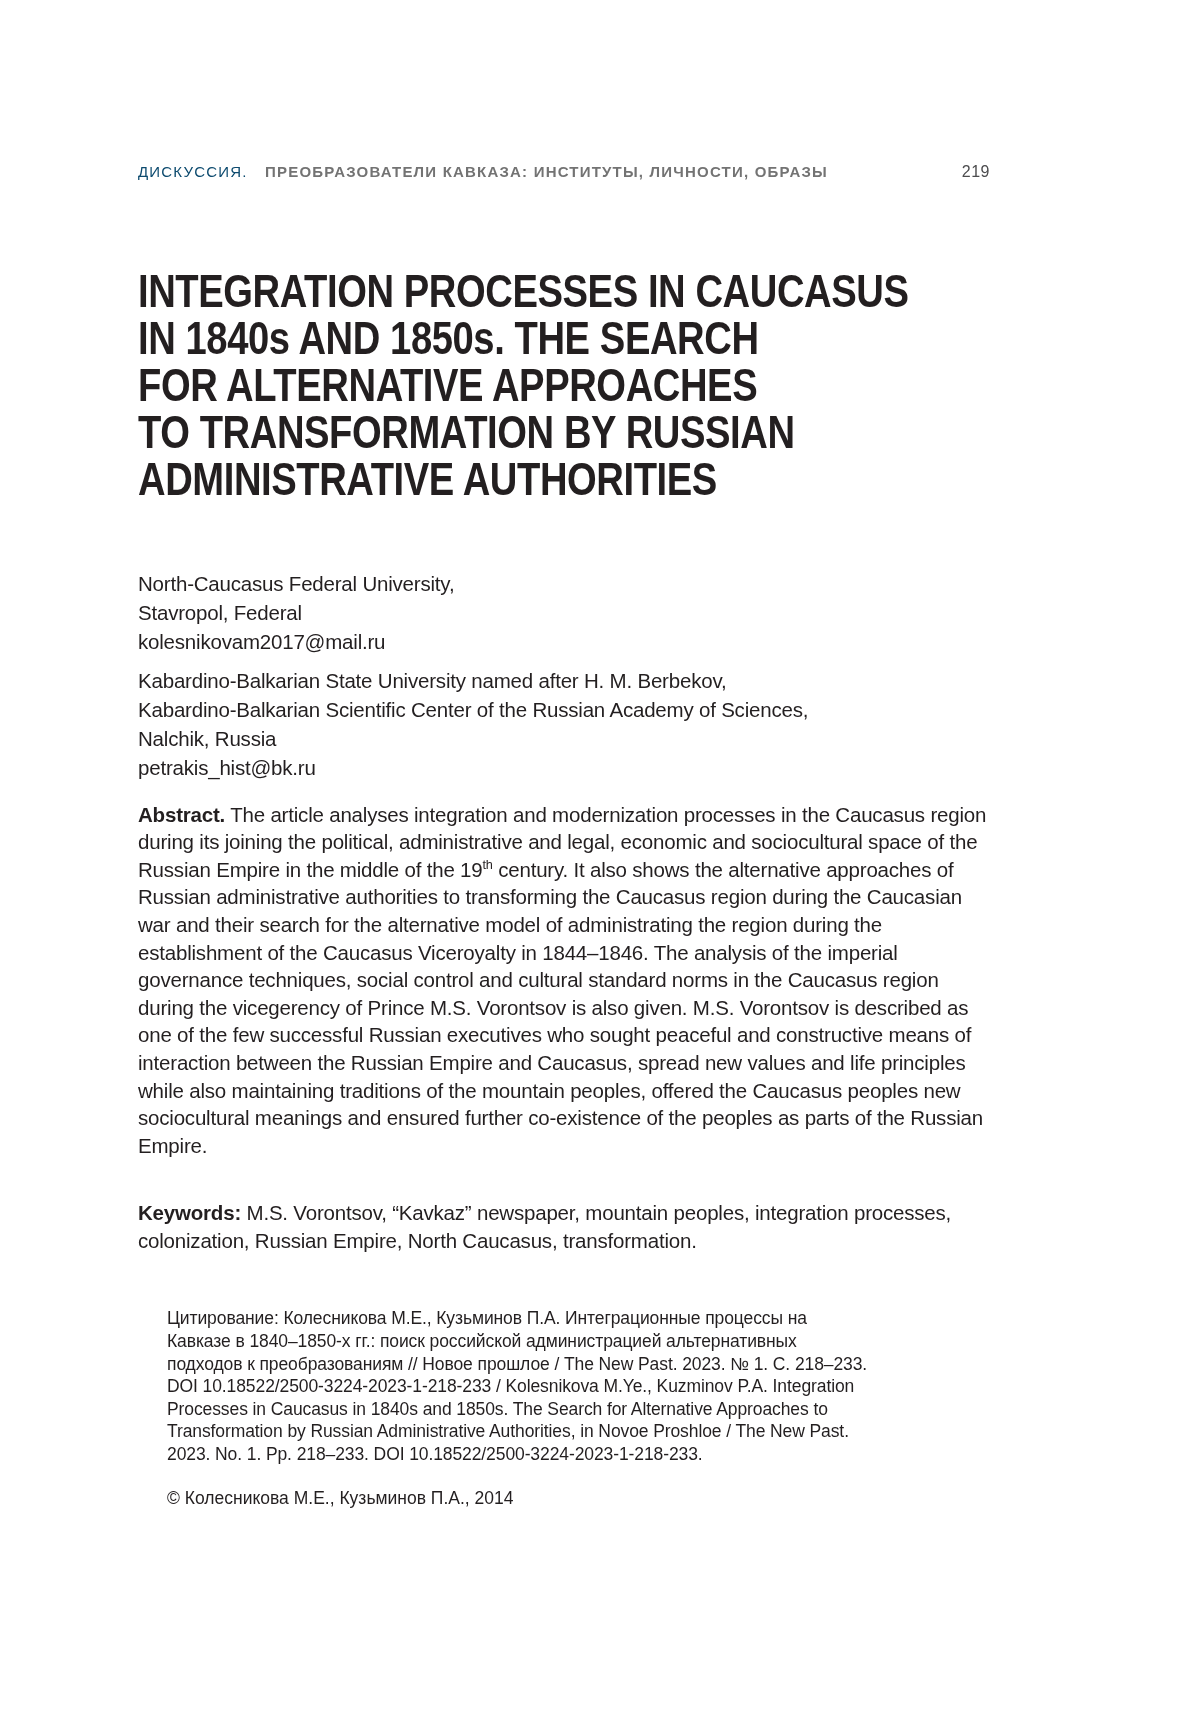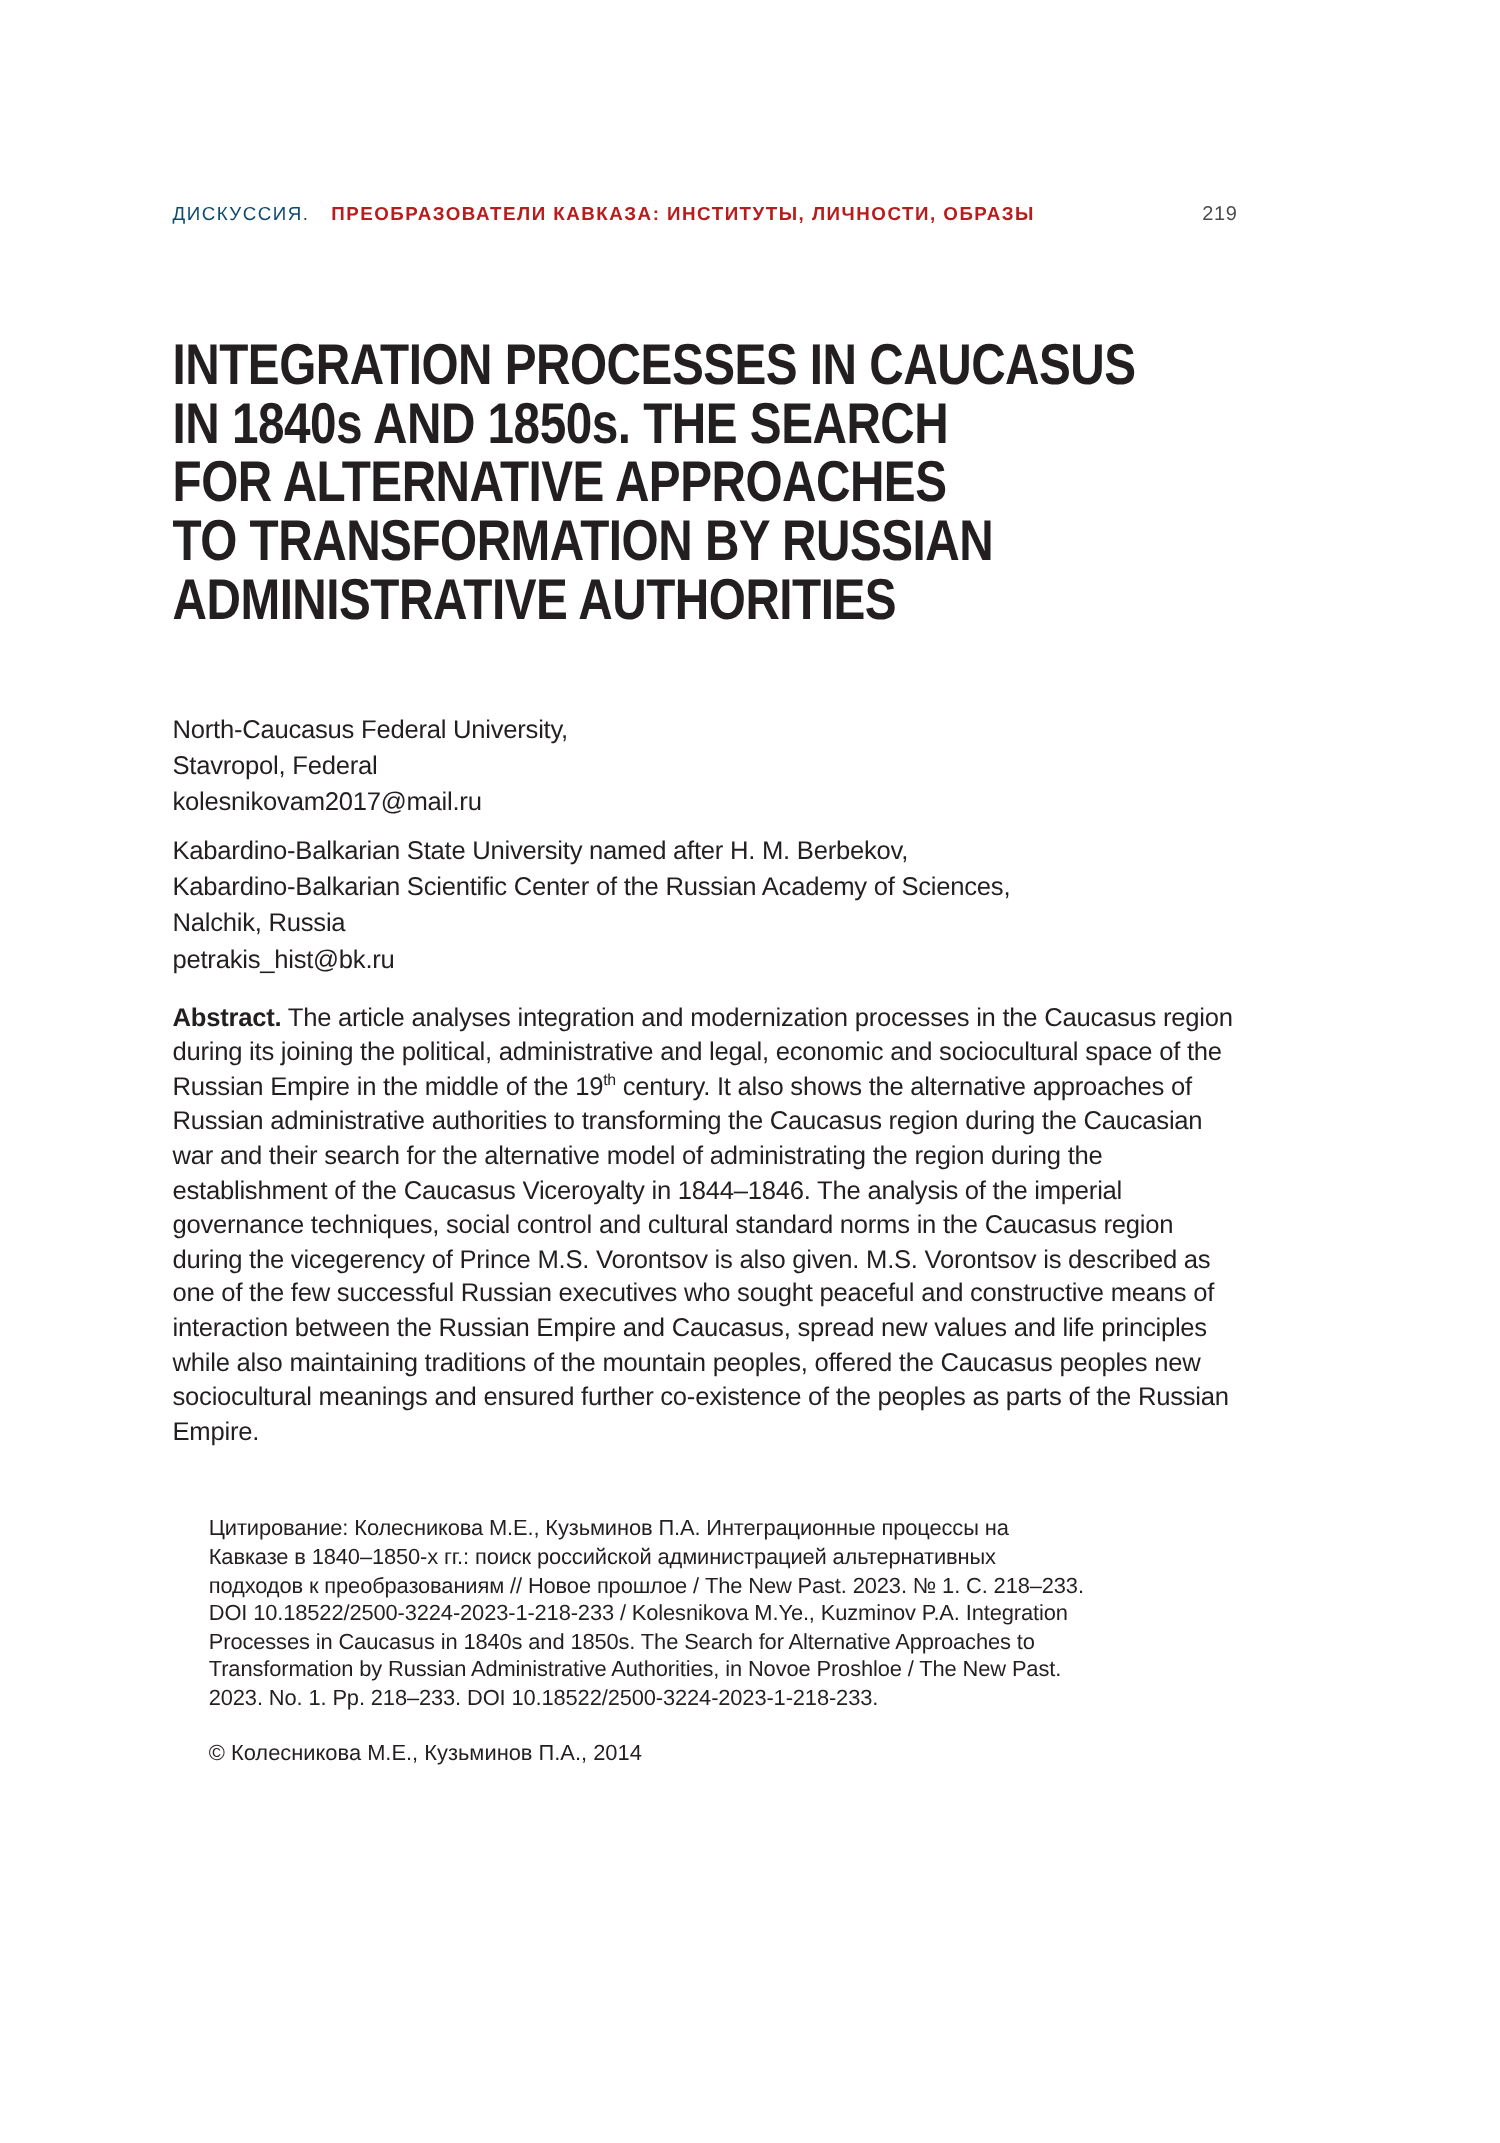--- a/index.html
+++ b/index.html
@@ -32,21 +32,21 @@
     line-height: 1.1;
   }
   .rh-section {
     font-weight: 400;
     color: #0c4a6e;
     margin-right: 12px;
     white-space: nowrap;
   }
   .rh-title {
     font-weight: 700;
-    color: #b91c1c;
+    color: #737373;
     white-space: nowrap;
   }
   .rh-page {
     font-weight: 400;
     color: #4c4c4e;
     font-size: 16px;
     letter-spacing: 0.5px;
     margin-left: 20px;
   }
 
@@ -151,20 +151,21 @@
       <div class="author-block">
         <div class="author-line">Kabardino-Balkarian State University named after H. M. Berbekov,</div>
         <div class="author-line">Kabardino-Balkarian Scientific Center of the Russian Academy of Sciences,</div>
         <div class="author-line">Nalchik, Russia</div>
         <div class="author-line author-email">petrakis_hist@bk.ru</div>
       </div>
     </section>
 
     <p class="abstract"><b>Abstract.</b><span> The article analyses integration and modernization processes in the Caucasus region during its joining the political, administrative and legal, economic and sociocultural space of the Russian Empire in the middle of the 19</span><sup>th</sup><span> century. It also shows the alternative approaches of Russian administrative authorities to transforming the Caucasus region during the Caucasian war and their search for the alternative model of administrating the region during the establishment of the Caucasus Viceroyalty in 1844–1846. The analysis of the imperial governance techniques, social control and cultural standard norms in the Caucasus region during the vicegerency of Prince M.S. Vorontsov is also given. M.S. Vorontsov is described as one of the few successful Russian executives who sought peaceful and constructive means of interaction between the Russian Empire and Caucasus, spread new values and life principles while also maintaining traditions of the mountain peoples, offered the Caucasus peoples new sociocultural meanings and ensured further co-existence of the peoples as parts of the Russian Empire.</span></p>
 
+    <p class="keywords"><b>Keywords:</b><span> M.S. Vorontsov, “Kavkaz” newspaper, mountain peoples, integration processes, colonization, Russian Empire, North Caucasus, transformation.</span></p>
 
     <div class="citation-block">
       <div class="citation-rule"></div>
       <div class="citation-content">
         <p class="citation-text">Цитирование: Колесникова М.Е., Кузьминов П.А. Интеграционные процессы на Кавказе в 1840–1850-х гг.: поиск российской администрацией альтернативных подходов к преобразованиям // Новое прошлое / The New Past. 2023. № 1. С. 218–233. DOI 10.18522/2500-3224-2023-1-218-233 / Kolesnikova M.Ye., Kuzminov P.A. Integration Processes in Caucasus in 1840s and 1850s. The Search for Alternative Approaches to Transformation by Russian Administrative Authorities, in Novoe Proshloe / The New Past. 2023. No. 1. Pp. 218–233. DOI 10.18522/2500-3224-2023-1-218-233.</p>
         <p class="copyright">© Колесникова М.Е., Кузьминов П.А., 2014</p>
       </div>
     </div>
 
   </div>

